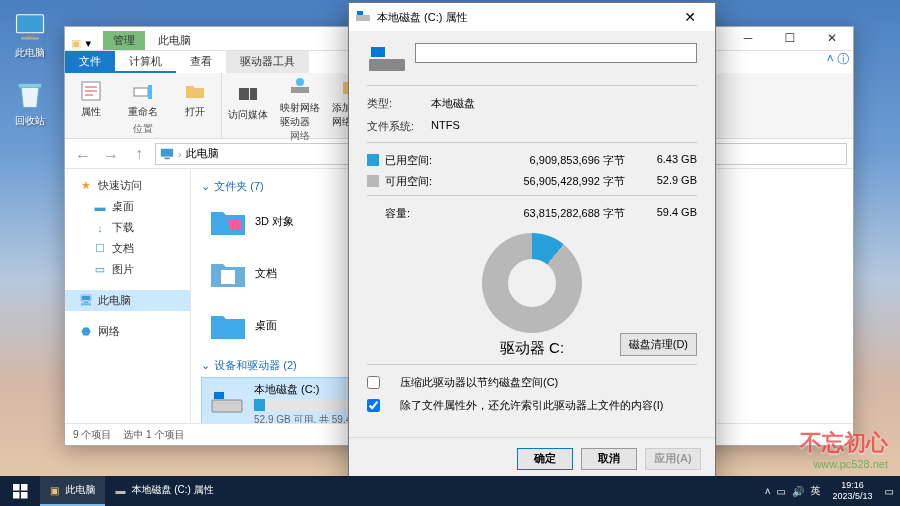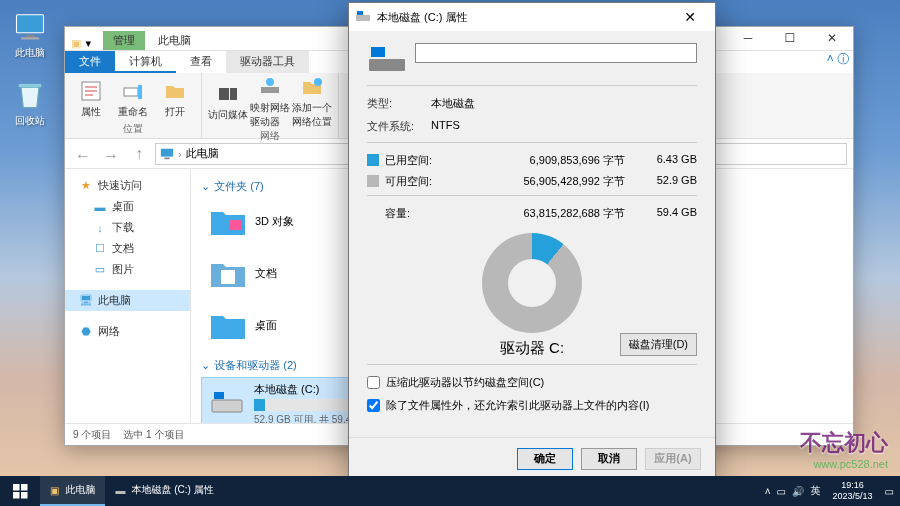--- a/index.html
+++ b/index.html
@@ -18,21 +18,21 @@
 .ex-tabs .title { flex: 1; font-size: 11px; padding-left: 6px; color: #333; }
 .ex-tabs .winbtns { display: flex; }
 .ex-tabs .winbtns div { width: 42px; height: 24px; display: flex; align-items: center; justify-content: center; font-size: 12px; color: #333; }
 .ex-tabstrip { height: 22px; background: #fff; display: flex; }
 .ex-tabstrip .tab { padding: 3px 14px; font-size: 11px; border-bottom: 2px solid transparent; color: #333; }
 .ex-tabstrip .tab.file { background: #1979ca; color: #fff; }
 .ex-tabstrip .tab.ctx2 { background: #e8e8e8; }
 .ex-tabstrip .help { margin-left: auto; width: 30px; text-align: center; color: #1979ca; font-size: 12px; }
 .ribbon { height: 66px; background: #f5f5f5; border-bottom: 1px solid #ddd; display: flex; }
 .rgrp { border-right: 1px solid #ddd; padding: 2px 6px; display: flex; flex-direction: column; }
-.rbtns { display: flex; gap: 2px; flex: 1; }
+.rbtns { display: flex; gap: 12px; flex: 1; }
 .rbtn { width: 40px; display: flex; flex-direction: column; align-items: center; justify-content: center; font-size: 10px; color: #333; }
 .rbtn .ric { width: 24px; height: 24px; margin-bottom: 2px; }
 .rgrp-label { font-size: 10px; color: #666; text-align: center; margin-top: auto; }
 .addr { height: 30px; display: flex; align-items: center; padding: 2px 6px; gap: 4px; border-bottom: 1px solid #e5e5e5; }
 .addr .navbtn { width: 24px; height: 24px; display: flex; align-items: center; justify-content: center; color: #999; }
 .addr .path { flex: 1; height: 22px; border: 1px solid #ccc; display: flex; align-items: center; padding: 0 4px; font-size: 11px; gap: 4px; }
 .ex-body { flex: 1; display: flex; overflow: hidden; }
 .navpane { width: 126px; background: #fff; border-right: 1px solid #e5e5e5; padding: 6px 0; font-size: 11px; overflow-y: auto; }
 .nav-item { padding: 3px 6px 3px 14px; display: flex; align-items: center; gap: 5px; color: #333; }
 .nav-item.sel { background: #cce8ff; }
@@ -63,38 +63,38 @@
 .hr { border: 0; border-top: 1px solid #ccc; margin: 6px 0 10px; }
 .space-row { display: flex; font-size: 11px; margin-bottom: 6px; }
 .space-row .sq { width: 12px; height: 12px; margin-right: 6px; margin-top: 1px; }
 .space-row .slab { width: 58px; }
 .space-row .sval { flex: 1; text-align: right; }
 .space-row .sgb { width: 72px; text-align: right; }
 .donut-wrap { display: flex; flex-direction: column; align-items: center; position: relative; }
 .donut { width: 100px; height: 100px; border-radius: 50%; background: conic-gradient(#26a0da 0 39deg, #b8b8b8 39deg 360deg); position: relative; margin: 6px 0; }
 .donut::after { content: ""; position: absolute; inset: 26px; background: #f0f0f0; border-radius: 50%; }
 .cleanup-btn { position: absolute; right: 0; bottom: 2px; padding: 3px 8px; font-size: 11px; border: 1px solid #999; background: #e5e5e5; }
-.chk-row { display: flex; align-items: center; gap: 6px; font-size: 11px; margin-top: 8px; }
+.chk-row { display: flex; align-items: center; gap: 20px; font-size: 11px; margin-top: 8px; }
 .chk-row input { width: 13px; height: 13px; }
 .props-btns { height: 42px; display: flex; align-items: center; justify-content: flex-end; gap: 8px; padding: 0 14px; border-top: 1px solid #ddd; }
 .pbtn { width: 56px; height: 22px; font-size: 11px; border: 1px solid #999; background: #e5e5e5; font-weight: bold; }
 .pbtn.def { border: 1px solid #0078d7; }
 .pbtn.dis { color: #999; border-color: #ccc; }
 
 
 .taskbar { position: absolute; bottom: 0; left: 0; right: 0; height: 30px; background: #10233a; display: flex; align-items: center; color: #fff; font-size: 10px; }
 .start { width: 40px; height: 30px; display: flex; align-items: center; justify-content: center; }
 .tbtn { height: 30px; padding: 0 10px; display: flex; align-items: center; gap: 6px; border-bottom: 2px solid transparent; }
 .tbtn.active { background: rgba(255,255,255,.1); border-bottom-color: #76b9ed; }
 .tray { margin-left: auto; display: flex; align-items: center; gap: 6px; padding: 0 6px; }
 .tray .clk { text-align: center; font-size: 9px; line-height: 11px; padding: 0 6px; }
 
 
 .wmark { position: absolute; right: 12px; bottom: 36px; text-align: right; opacity: .8; }
-.wmark .main { font-size: 22px; font-weight: bold; color: #701a75; text-shadow: 0 1px 2px #fff; }
+.wmark .main { font-size: 22px; font-weight: bold; color: #ef4444; text-shadow: 0 1px 2px #fff; }
 .wmark .sub { font-size: 11px; color: #4db04d; }
 
 
 .svg-icon { width: 100%; height: 100%; }
 </style>
 </head>
 <body>
 
 <div class="desktop">
   <div class="dicon">

